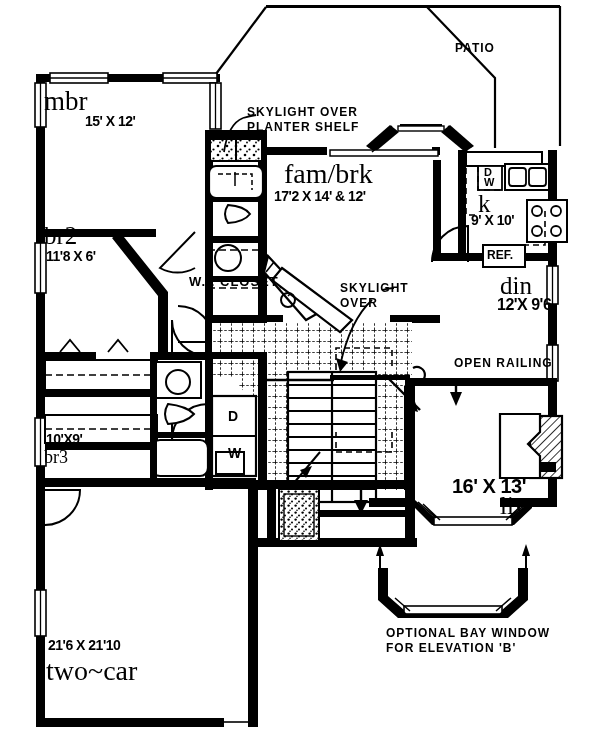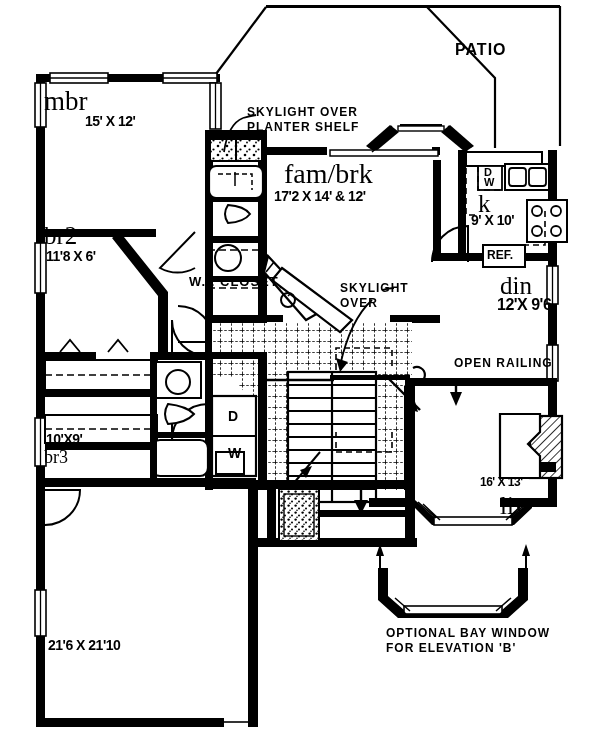--- a/index.html
+++ b/index.html
@@ -406,26 +406,27 @@
 
   <div class="lbl room-name" style="left:272px;top:158px;font-size:28px;margin-left:12px;">fam/brk</div>
   <div class="lbl dim" style="left:274px;top:188px;font-size:14px;">17'2 X 14' &amp; 12'</div>
 
   <div class="lbl room-name" style="left:478px;top:190px;font-size:25px;">k</div>
   <div class="lbl dim" style="left:471px;top:212px;font-size:14px;">9' X 10'</div>
 
   <div class="lbl room-name" style="left:500px;top:272px;font-size:25px;">din</div>
   <div class="lbl dim" style="left:497px;top:296px;font-size:16px;text-align:right;">12'X 9'6</div>
 
-  <div class="lbl dim" style="left:480px;top:475px;font-size:12px;">16' X 13'</div>
+  <div class="lbl dim" style="left:452px;top:475px;font-size:20px;">16' X 13'</div>
   <div class="lbl room-name" style="left:500px;top:492px;font-size:25px;">liv</div>
 
   <div class="lbl dim" style="left:48px;top:637px;font-size:14px;">21'6 X 21'10</div>
-
-  <div class="lbl note" style="left:455px;top:41px;font-size:16px;">PATIO</div>
+  <div class="lbl room-name" style="left:46px;top:655px;font-size:28px;">two~car</div>
+
+  <div class="lbl note" style="left:455px;top:41px;font-size:12px;">PATIO</div>
 
   <div class="lbl note" style="left:247px;top:105px;font-size:12px;">SKYLIGHT OVER</div>
   <div class="lbl note" style="left:247px;top:120px;font-size:12px;">PLANTER SHELF</div>
 
   <div class="lbl note" style="left:189px;top:274px;font-size:13px;">W.I. CLOSET</div>
 
   <div class="lbl note" style="left:340px;top:281px;font-size:12px;">SKYLIGHT</div>
   <div class="lbl note" style="left:340px;top:296px;font-size:12px;">OVER</div>
 
   <div class="lbl note" style="left:454px;top:356px;font-size:12px;">OPEN RAILING</div>

